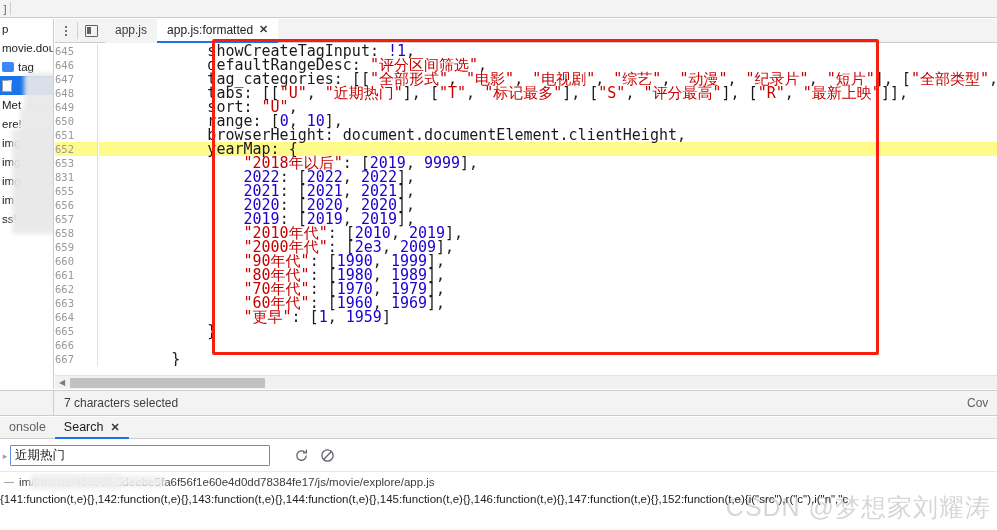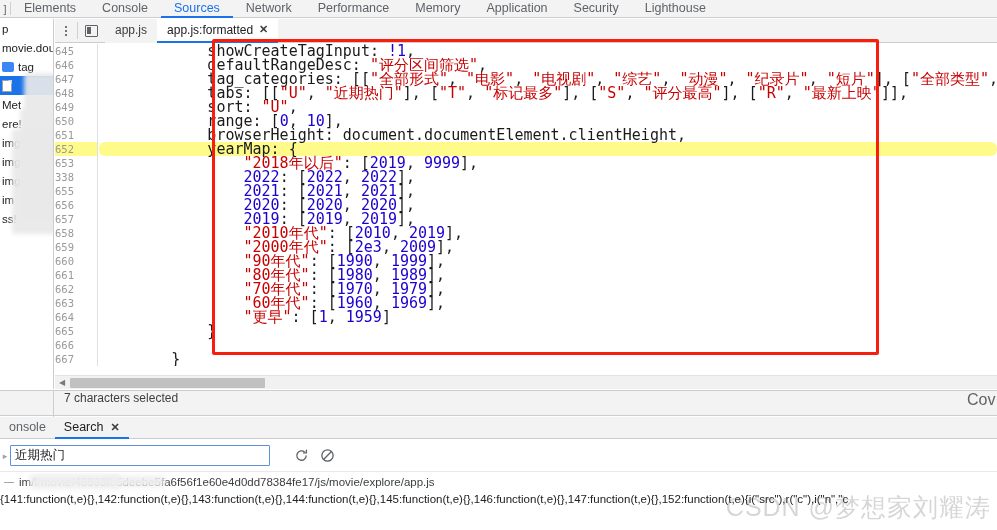--- a/index.html
+++ b/index.html
@@ -195,21 +195,21 @@
     overflow: hidden;
     white-space: pre;
   }
   .cl {
     height: 14px; line-height: 14px;
     white-space: pre;
     font-family: "DejaVu Sans Mono", "Liberation Mono", monospace;
     font-size: 15px;
     color: #1a1a1a;
   }
-  .cl.hl { background: #fffb8a; border-radius: 6px; }
+  .cl.hl { background: #fffb8a; }
   .str { color: #c80000; }
   .num { color: #1c00cf; }
   .plain { color: #1a1a1a; }
 
   
   .red-rect {
     position: absolute;
     left: 212px; top: 44px;
     width: 667px; height: 316px;
     border: 3px solid #f81d0c;
@@ -238,37 +238,37 @@
     margin-left: 1px;
   }
 
   
   .status-bar {
     position: absolute; left: 0; top: 390px;
     width: 997px; height: 26px;
     background: #f3f3f3;
     border-top: 1px solid #cdcdcd;
     border-bottom: 1px solid #cdcdcd;
-    display: flex; align-items: flex-start;
+    display: flex; align-items: center;
   }
   .sb-left {
     width: 54px; height: 26px;
     border-right: 1px solid #cdcdcd;
     display: flex; align-items: center; justify-content: flex-end;
     padding-right: 6px;
     color: #5f6368; font-size: 9px;
   }
   .sb-text {
     padding-left: 10px;
     font-size: 12px;
     color: #3c4043;
     flex: 1 1 auto;
   }
   .sb-right {
-    font-size: 16px; color: #5f6368;
+    font-size: 12px; color: #5f6368;
     padding-right: 2px;
     overflow: hidden; white-space: nowrap;
     width: 30px;
   }
 
   
   .drawer {
     position: absolute; left: 0; top: 417px;
     width: 997px; height: 90px;
     background: #ffffff;
@@ -368,31 +368,20 @@
   }
 </style>
 </head>
 <body>
 
 <div id="app">
 
   <div class="devtools-tabbar">
     <div class="dt-leftedge">]</div>
     <div class="dt-sep"></div>
-    <div class="dt-tabs" id="main-tabs">
-        <div class="dt-tab">Elements</div>
-        <div class="dt-tab">Console</div>
-        <div class="dt-tab active">Sources</div>
-        <div class="dt-tab">Network</div>
-        <div class="dt-tab">Performance</div>
-        <div class="dt-tab">Memory</div>
-        <div class="dt-tab">Application</div>
-        <div class="dt-tab">Security</div>
-        <div class="dt-tab">Lighthouse</div>
-      </div>
   </div>
 
   <div class="sidebar">
     <div id="tree-list">
         <div class="tree-row">
           <span class="tree-label">p</span>
         </div>
         <div class="tree-row">
           <span class="tree-label">movie.dou</span>
         </div>
@@ -459,21 +448,21 @@
       <div class="gutter" id="gutter">
           <div class="ln">645</div>
           <div class="ln">646</div>
           <div class="ln">647</div>
           <div class="ln">648</div>
           <div class="ln">649</div>
           <div class="ln">650</div>
           <div class="ln">651</div>
           <div class="ln hl">652</div>
           <div class="ln">653</div>
-          <div class="ln">338</div>
+          <div class="ln">831</div>
           <div class="ln">655</div>
           <div class="ln">656</div>
           <div class="ln">657</div>
           <div class="ln">658</div>
           <div class="ln">659</div>
           <div class="ln">660</div>
           <div class="ln">661</div>
           <div class="ln">662</div>
           <div class="ln">663</div>
           <div class="ln">664</div>

